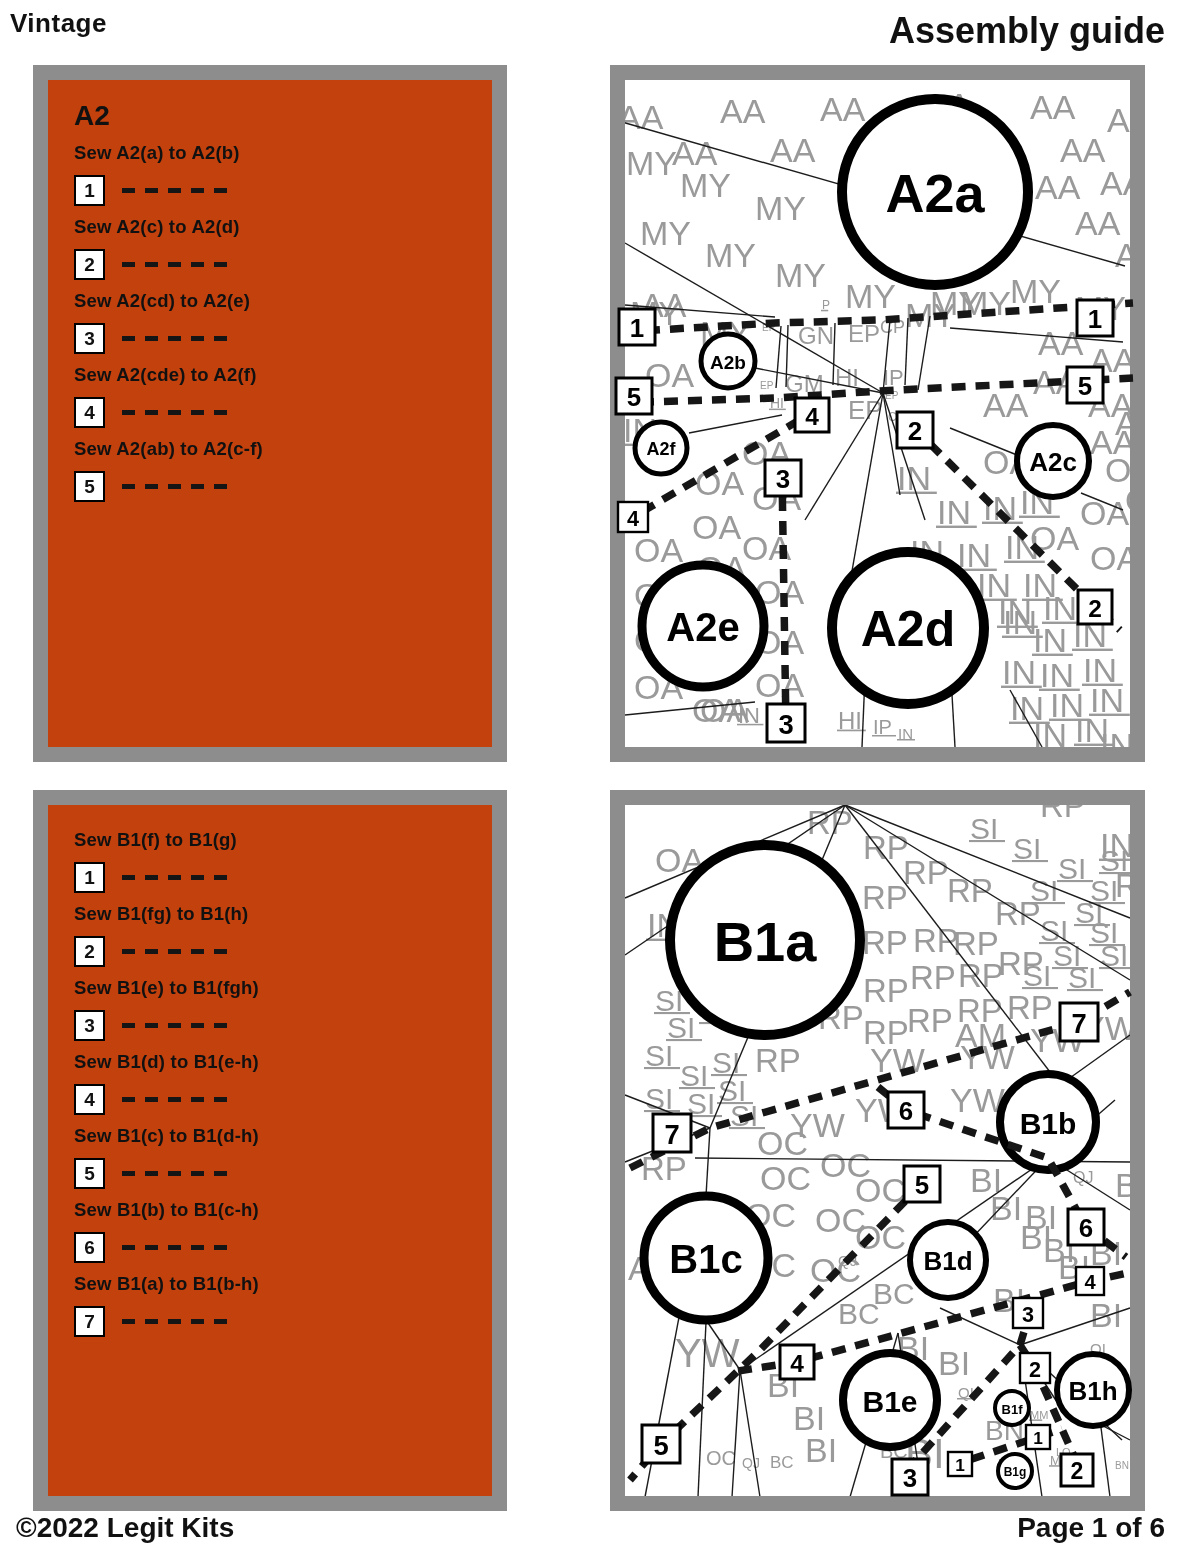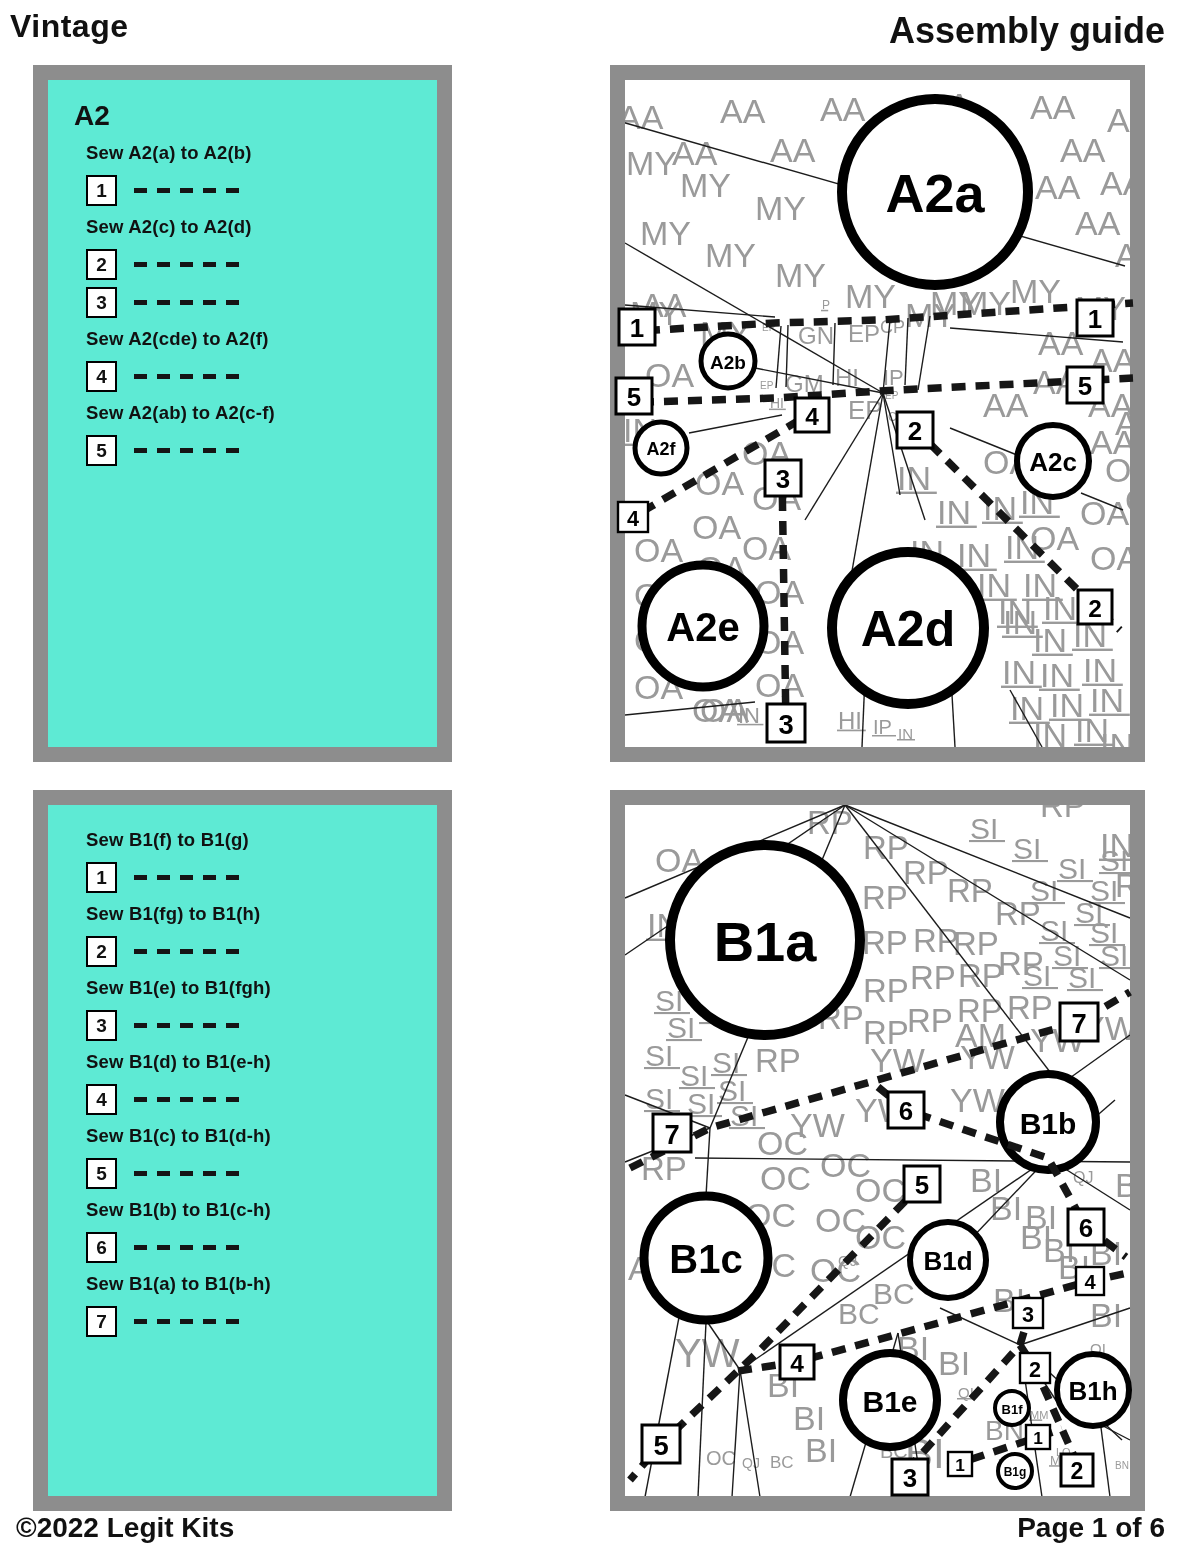--- a/index.html
+++ b/index.html
@@ -1,26 +1,26 @@
 <!DOCTYPE html>
 <html><head>
 <meta charset="utf-8">
 <style>
   html,body{margin:0;padding:0;background:#fff;}
   body{width:1197px;height:1561px;position:relative;font-family:"Liberation Sans",sans-serif;color:#111;overflow:hidden;}
-  .hdr-left{position:absolute;left:10px;top:8px;font-size:32px;font-weight:bold;letter-spacing:.5px;}
+  .hdr-left{position:absolute;left:10px;top:8px;font-size:26px;font-weight:bold;letter-spacing:.5px;}
   .hdr-right{position:absolute;right:32px;top:10px;font-size:36px;font-weight:bold;}
   .ftr-left{position:absolute;left:16px;top:1512px;font-size:28px;font-weight:bold;}
   .ftr-right{position:absolute;right:32px;top:1512px;font-size:28px;font-weight:bold;}
-  .ins-panel{position:absolute;width:419px;box-sizing:border-box;border:15px solid #8d8d8d;background:#5eead4;}
+  .ins-panel{position:absolute;width:474px;box-sizing:border-box;border:15px solid #8d8d8d;background:#c2410c;}
   #ins-A2{left:33px;top:65px;height:697px;}
   #ins-B1{left:33px;top:790px;height:721px;}
   .panel-inner{padding:14px 26px;}
   .panel-title{font-size:28px;font-weight:bold;margin:6px 0 10px 0;}
-  .step{margin:0 0 7px 12px;}
+  .step{margin:0 0 7px 0;}
   .step-text{font-size:18.5px;font-weight:bold;margin:10px 0 11px 0;letter-spacing:.2px;}
   .step-row{display:flex;align-items:center;gap:17px;height:31px;}
   .step-num{width:27px;height:27px;border:2.5px solid #000;display:flex;align-items:center;justify-content:center;font-size:19px;font-weight:bold;background:#fff;}
   .step-dash{width:114px;height:5.5px;background:repeating-linear-gradient(90deg,#151515 0 13px,transparent 13px 23px);}
   .diagram{position:absolute;}
   #diag-A2{left:610px;top:65px;}
   #diag-B1{left:610px;top:790px;}
 </style>
 </head>
 <body>
@@ -40,20 +40,21 @@
           </div>
         </div>
         <div class="step">
           <div class="step-text">Sew A2(c) to A2(d)</div>
           <div class="step-row">
             <span class="step-num">2</span>
             <span class="step-dash"></span>
           </div>
         </div>
         <div class="step">
+          <div class="step-text">Sew A2(cd) to A2(e)</div>
           <div class="step-row">
             <span class="step-num">3</span>
             <span class="step-dash"></span>
           </div>
         </div>
         <div class="step">
           <div class="step-text">Sew A2(cde) to A2(f)</div>
           <div class="step-row">
             <span class="step-num">4</span>
             <span class="step-dash"></span>

